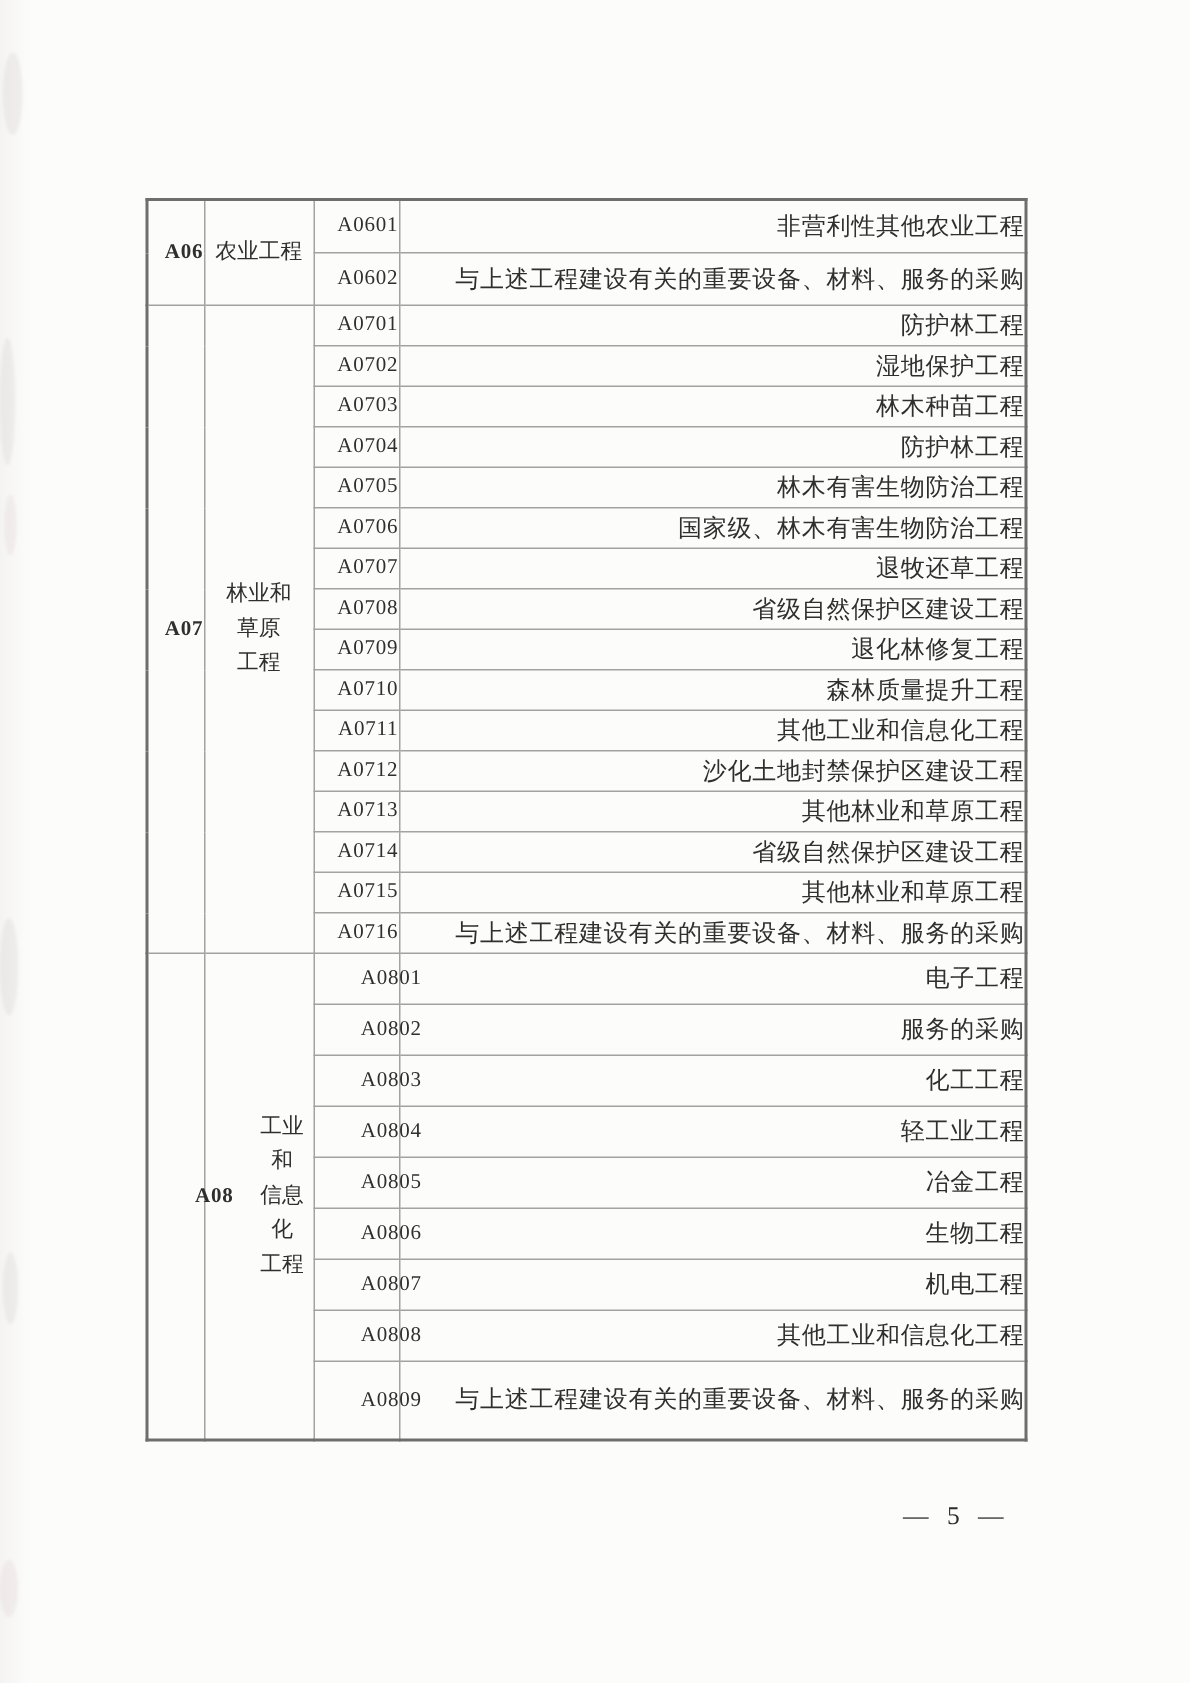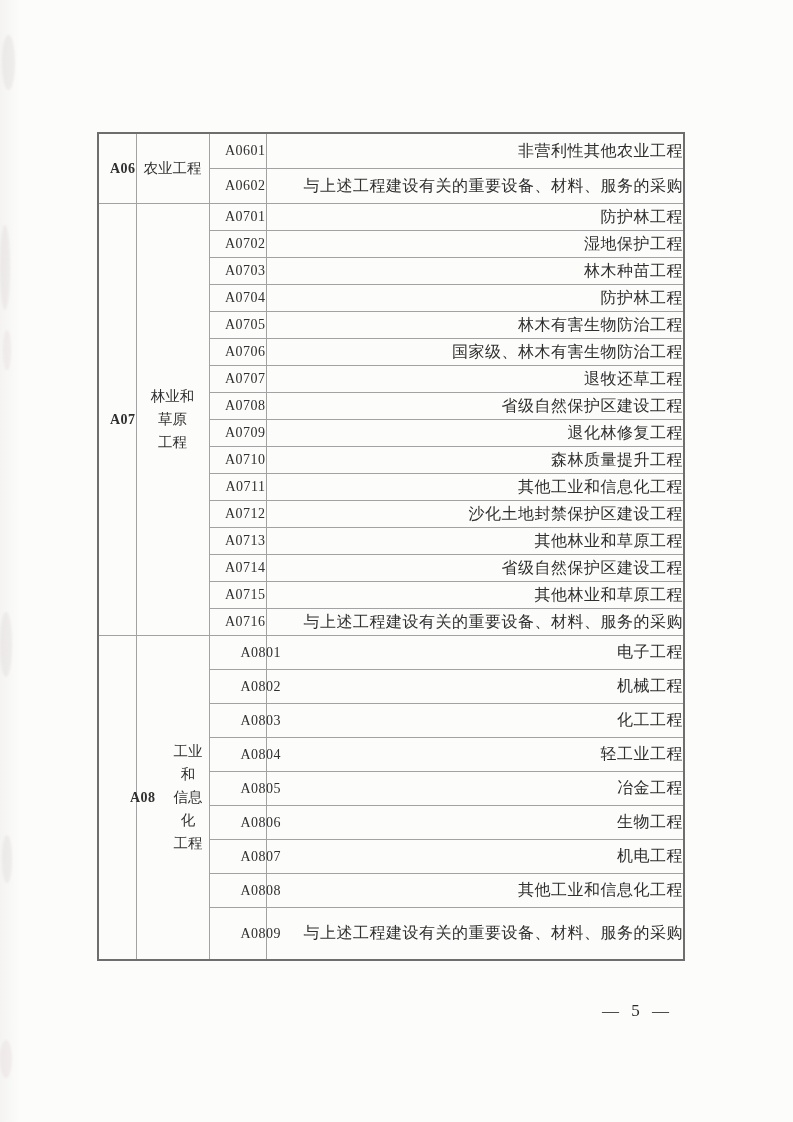--- a/index.html
+++ b/index.html
@@ -193,21 +193,21 @@
           <td class="col-desc">与上述工程建设有关的重要设备、材料、服务的采购</td>
         </tr>
         <tr class="sec2">
           <td class="col-code" rowspan="9">A08</td>
           <td class="col-cat" rowspan="9">工业和<br>信息化<br>工程</td>
           <td class="col-subcode">A0801</td>
           <td class="col-desc">电子工程</td>
         </tr>
         <tr class="sec2">
           <td class="col-subcode">A0802</td>
-          <td class="col-desc">机械工程</td>
+          <td class="col-desc">服务的采购</td>
         </tr>
         <tr class="sec2">
           <td class="col-subcode">A0803</td>
           <td class="col-desc">化工工程</td>
         </tr>
         <tr class="sec2">
           <td class="col-subcode">A0804</td>
           <td class="col-desc">轻工业工程</td>
         </tr>
         <tr class="sec2">

